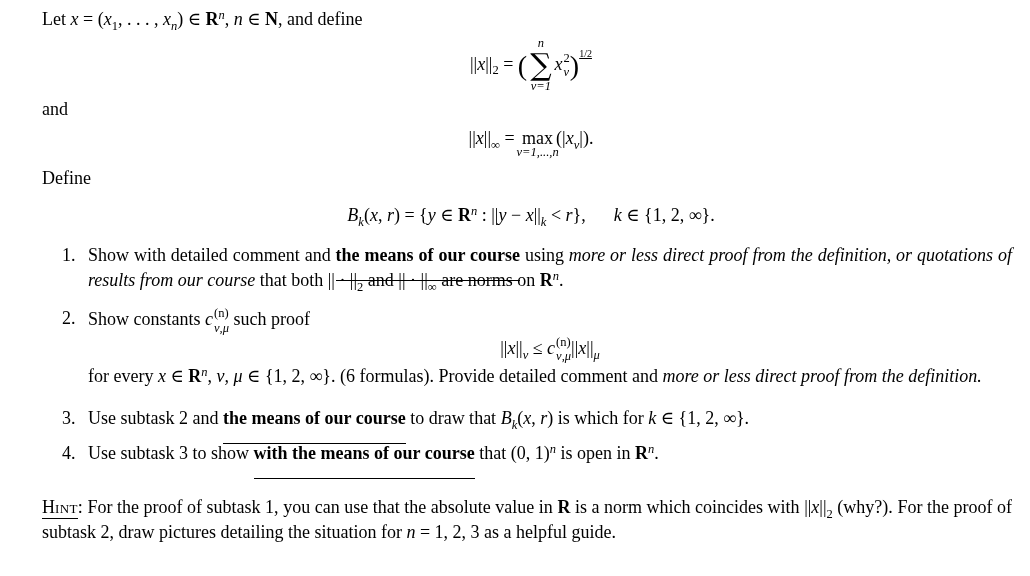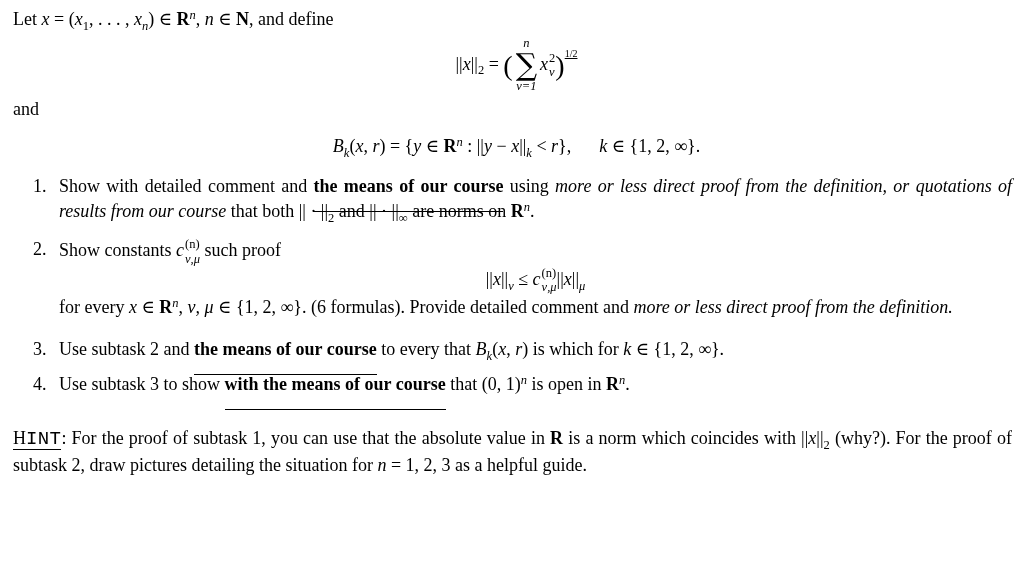--- a/index.html
+++ b/index.html
@@ -2,21 +2,21 @@
 <html><head>
 <meta charset="utf-8">
 <style>
   html,body{margin:0;padding:0;background:#ffffff;}
   body{
     width:1030px;height:576px;overflow:hidden;
     color:#000;
     font-family:"Liberation Serif","DejaVu Serif",serif;
     font-size:18px;line-height:1.36;
   }
-  .doc{padding:7px 10px 0 13px;}
+  .doc{padding:7px 10px 0 13px;margin-left:29px;}
   .para{margin:0;}
   .it{font-style:italic;}
   .bf{font-weight:bold;}
   .bfu{font-weight:bold;border-bottom:1.6px solid #000;padding-bottom:15px;}
   .sb{font-size:12.5px;vertical-align:-4.5px;line-height:0;}
   .sp{font-size:12.5px;vertical-align:6.5px;line-height:0;}
   .spx{font-size:10px;vertical-align:13px;line-height:0;text-decoration:underline;}
   .display{text-align:center;margin:0;}
   .d1{margin-top:2px;height:64px;display:flex;align-items:center;justify-content:center;}
   .d2{margin-top:4px;padding-bottom:16px;}
@@ -31,21 +31,21 @@
   .gap{display:inline-block;width:28px;}
   .item{display:flex;text-align:justify;}
   .item .num{flex:0 0 26px;margin-left:20px;}
   .item .body{flex:1;padding-right:8px;}
   .mt1{margin-top:16px;}
   .mt2{margin-top:14px;}
   .mt3{margin-top:18px;}
   .mt4{margin-top:10px;}
   .hint{margin-top:30px;text-align:justify;padding-right:8px;}
   .hintword{border-bottom:1.2px solid #000;padding-bottom:0.5px;}
-  .smallcaps{font-size:19px;letter-spacing:0.4px;font-family:Liberation Mono, monospace;}
+  .smallcaps{font-size:13px;letter-spacing:0.4px;}
 </style>
 </head>
 <body>
 
 <div class="doc">
 
   <p class="para"><span>Let </span><span class="it">x</span><span> = (</span><span class="it">x</span><span class="sb">1</span><span>, . . . , </span><span class="it">x</span><span class="sb it">n</span><span>) ∈ </span><span class="bf">R</span><span class="sp it">n</span><span>, </span><span class="it">n</span><span> ∈ </span><span class="bf">N</span><span>, and define</span></p>
 
   <div class="display d1">
       <span><span>||</span><span class="it">x</span><span>||</span><span class="sb">2</span><span> = </span><span class="bp">(</span><span class="bigop">
@@ -53,21 +53,23 @@
           <span class="sigma">∑</span>
           <span class="lim it">ν=1</span>
         </span><span class="it">x</span><span class="supsub">
           <span>2</span>
           <span class="it">ν</span>
         </span><span class="bp">)</span><span class="spx">1/2</span></span>
     </div>
 
   <p class="para">and</p>
 
+  <div class="display d2"><span><span>||</span><span class="it">x</span><span>||</span><span class="sb">∞</span><span> = </span><span class="maxop"><span>max</span><span class="lims">ν=1,...,n</span></span><span>(|</span><span class="it">x</span><span class="sb it">ν</span><span>|).</span></span></div>
 
+  <p class="para">Define</p>
 
   <div class="display d3"><span><span class="it">B</span><span class="sb it">k</span><span>(</span><span class="it">x</span><span>, </span><span class="it">r</span><span>) = {</span><span class="it">y</span><span> ∈ </span><span class="bf">R</span><span class="sp it">n</span><span> : ||</span><span class="it">y</span><span> − </span><span class="it">x</span><span>||</span><span class="sb it">k</span><span> &lt; </span><span class="it">r</span><span>},</span><span class="gap"></span><span class="it">k</span><span> ∈ {1, 2, ∞}.</span></span></div>
 
   <div class="item mt1">
     <span class="num">1.</span>
     <div class="body"><span>Show with detailed comment and </span><span class="bfu">the means of our course</span><span> using </span><span class="it">more or less direct proof from the definition, or quotations of results from our course</span><span> that both </span><span>|| · ||</span><span class="sb">2</span><span> and </span><span>|| · ||</span><span class="sb">∞</span><span> are norms on </span><span class="bf">R</span><span class="sp it">n</span><span>.</span></div>
   </div>
 
   <div class="item mt2">
     <span class="num">2.</span>
@@ -79,21 +81,21 @@
       <div class="display"><span><span>||</span><span class="it">x</span><span>||</span><span class="sb it">ν</span><span> ≤ </span><span class="it">c</span><span class="supsub">
               <span>(n)</span>
               <span class="it">ν,μ</span>
             </span><span>||</span><span class="it">x</span><span>||</span><span class="sb it">μ</span></span></div>
       <div><span>for every </span><span class="it">x</span><span> ∈ </span><span class="bf">R</span><span class="sp it">n</span><span>, </span><span class="it">ν, μ</span><span> ∈ {1, 2, ∞}. (6 formulas). Provide detailed comment and </span><span class="it">more or less direct proof from the definition</span><span class="it">.</span></div>
     </div>
   </div>
 
   <div class="item mt3">
     <span class="num">3.</span>
-    <div class="body"><span>Use subtask 2 and </span><span class="bfu">the means of our course</span><span> to every that </span><span class="it">B</span><span class="sb it">k</span><span>(</span><span class="it">x</span><span>, </span><span class="it">r</span><span>) is which for </span><span class="it">k</span><span> ∈ {1, 2, ∞}.</span></div>
+    <div class="body"><span>Use subtask 2 and </span><span class="bfu">the means of our course</span><span> to draw that </span><span class="it">B</span><span class="sb it">k</span><span>(</span><span class="it">x</span><span>, </span><span class="it">r</span><span>) is which for </span><span class="it">k</span><span> ∈ {1, 2, ∞}.</span></div>
   </div>
 
   <div class="item mt4">
     <span class="num">4.</span>
     <div class="body"><span>Use subtask 3 to show </span><span class="bfu">with the means of our course</span><span> that (0, 1)</span><span class="sp it">n</span><span> is open in </span><span class="bf">R</span><span class="sp it">n</span><span>.</span></div>
   </div>
 
   <p class="hint"><span class="hintword"><span>H</span><span class="smallcaps">INT</span></span><span>:</span><span> For the proof of subtask 1, you can use that the absolute value in </span><span class="bf">R</span><span> is a norm which coincides with </span><span>||</span><span class="it">x</span><span>||</span><span class="sb">2</span><span> (why?). For the proof of subtask 2, draw pictures detailing the situation for </span><span class="it">n</span><span> = 1, 2, 3 as a helpful guide.</span></p>
 
 </div>

